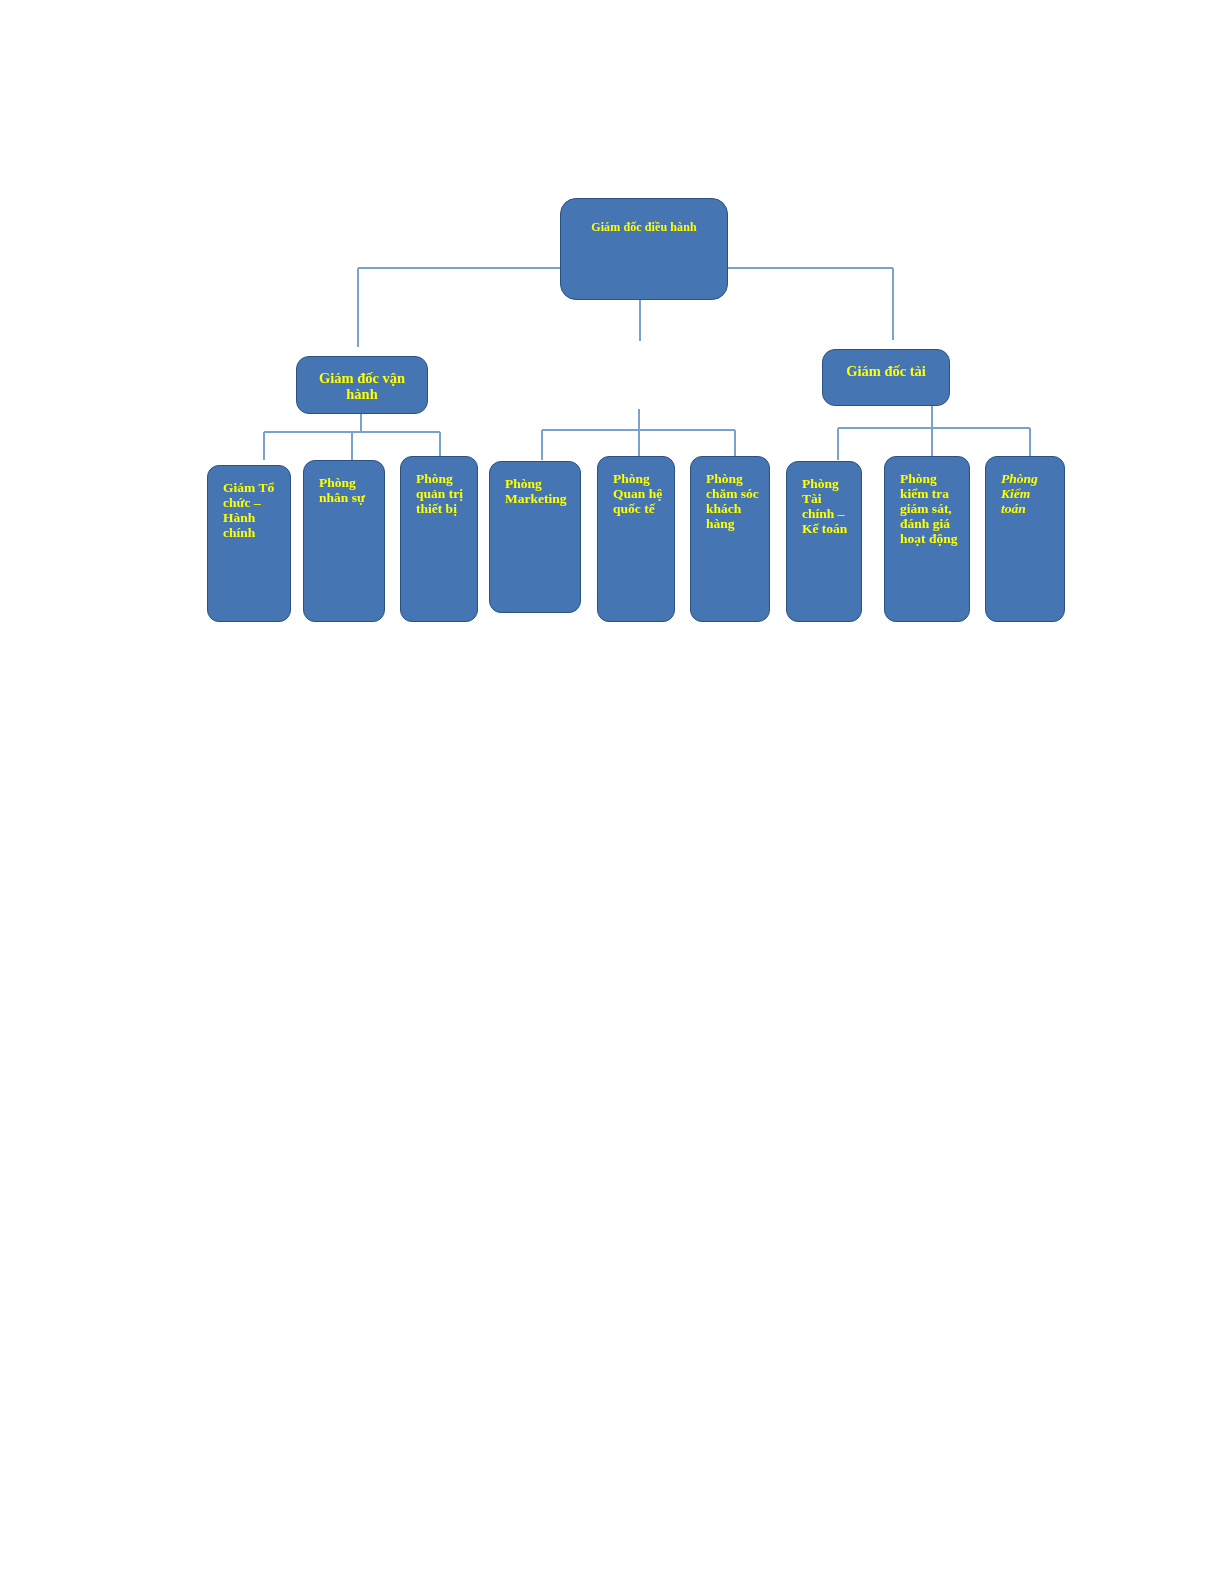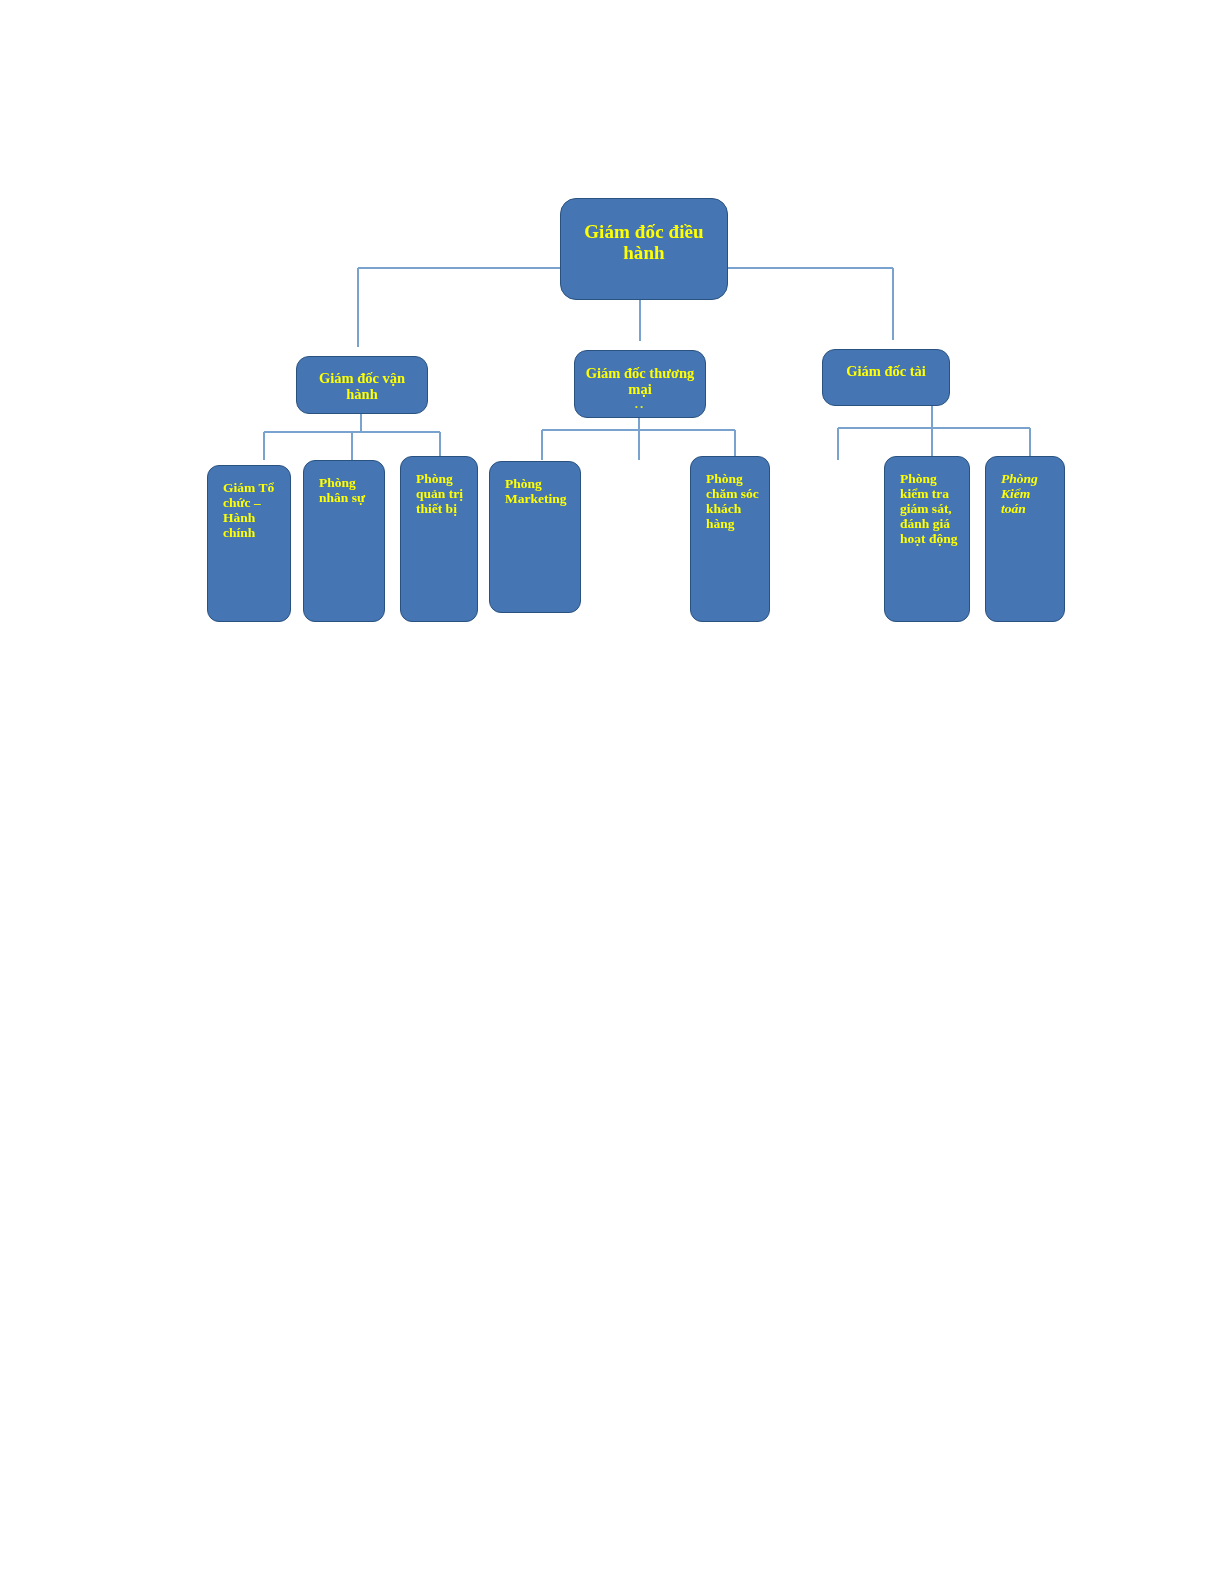--- a/index.html
+++ b/index.html
@@ -41,21 +41,21 @@
     border-radius: 12px;
     color: #ffff00;
     font-weight: bold;
     line-height: 1.12;
     overflow: hidden;
     -webkit-font-smoothing: antialiased;
   }
   .node-root {
     border-radius: 16px;
     text-align: center;
-    font-size: 19px;
+    font-size: 12px;
     padding: 22px 10px 0 10px;
     letter-spacing: 0.1px;
   }
   .node-l2 {
     border-radius: 13px;
     text-align: center;
     font-size: 14.5px;
     padding: 13px 8px 0 8px;
     margin-top: 9px;
   }
@@ -112,24 +112,20 @@
     </svg>
 
     <div class="node node-root" style="left:560px; top:198px; width:168px; height:102px;">
       <span>Giám đốc điều hành</span>
     </div>
 
     <div class="node node-l2" style="left:296px; top:347px; width:132px; height:58px;">
       <span>Giám đốc vận hành</span>
     </div>
 
-    <div class="node node-l2 node-l2-tall" style="left:574px; top:341px; width:132px; height:68px;">
-      <span>Giám đốc thương mại</span>
-      <span class="clip-note">..</span>
-    </div>
 
     <div class="node node-l2" style="left:822px; top:340px; width:128px; height:57px;">
       <span>Giám đốc tài</span>
     </div>
 
     <div class="node node-leaf" style="left:207px; top:465px; width:84px; height:157px;">
       <span>Giám Tổ chức – Hành chính</span>
     </div>
 
     <div class="node node-leaf" style="left:303px; top:460px; width:82px; height:162px;">
@@ -137,25 +133,31 @@
     </div>
 
     <div class="node node-leaf" style="left:400px; top:456px; width:78px; height:166px;">
       <span>Phòng quản trị thiết bị</span>
     </div>
 
     <div class="node node-leaf" style="left:489px; top:461px; width:92px; height:152px;">
       <span>Phòng Marketing</span>
     </div>
 
+    <div class="node node-leaf" style="left:597px; top:456px; width:78px; height:166px;">
+      <span>Phòng Quan hệ quốc tế</span>
+    </div>
 
     <div class="node node-leaf" style="left:690px; top:456px; width:80px; height:166px;">
       <span>Phòng chăm sóc khách hàng</span>
     </div>
 
+    <div class="node node-leaf" style="left:786px; top:461px; width:76px; height:161px;">
+      <span>Phòng Tài chính – Kế toán</span>
+    </div>
 
     <div class="node node-leaf" style="left:884px; top:456px; width:86px; height:166px;">
       <span>Phòng kiểm tra giám sát, đánh giá hoạt động</span>
     </div>
 
     <div class="node node-leaf" style="left:985px; top:456px; width:80px; height:166px;font-style:italic;">
       <span>Phòng Kiểm toán</span>
     </div>
 
   </div>

